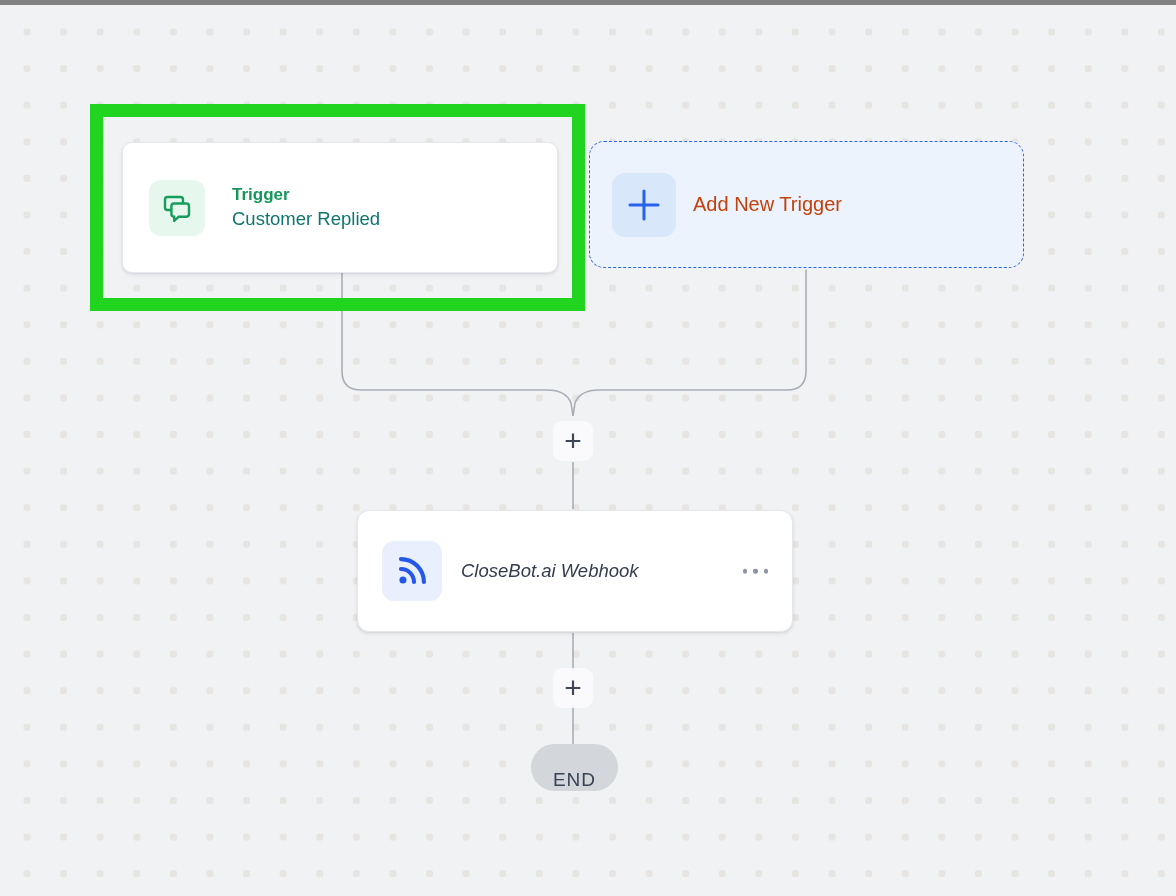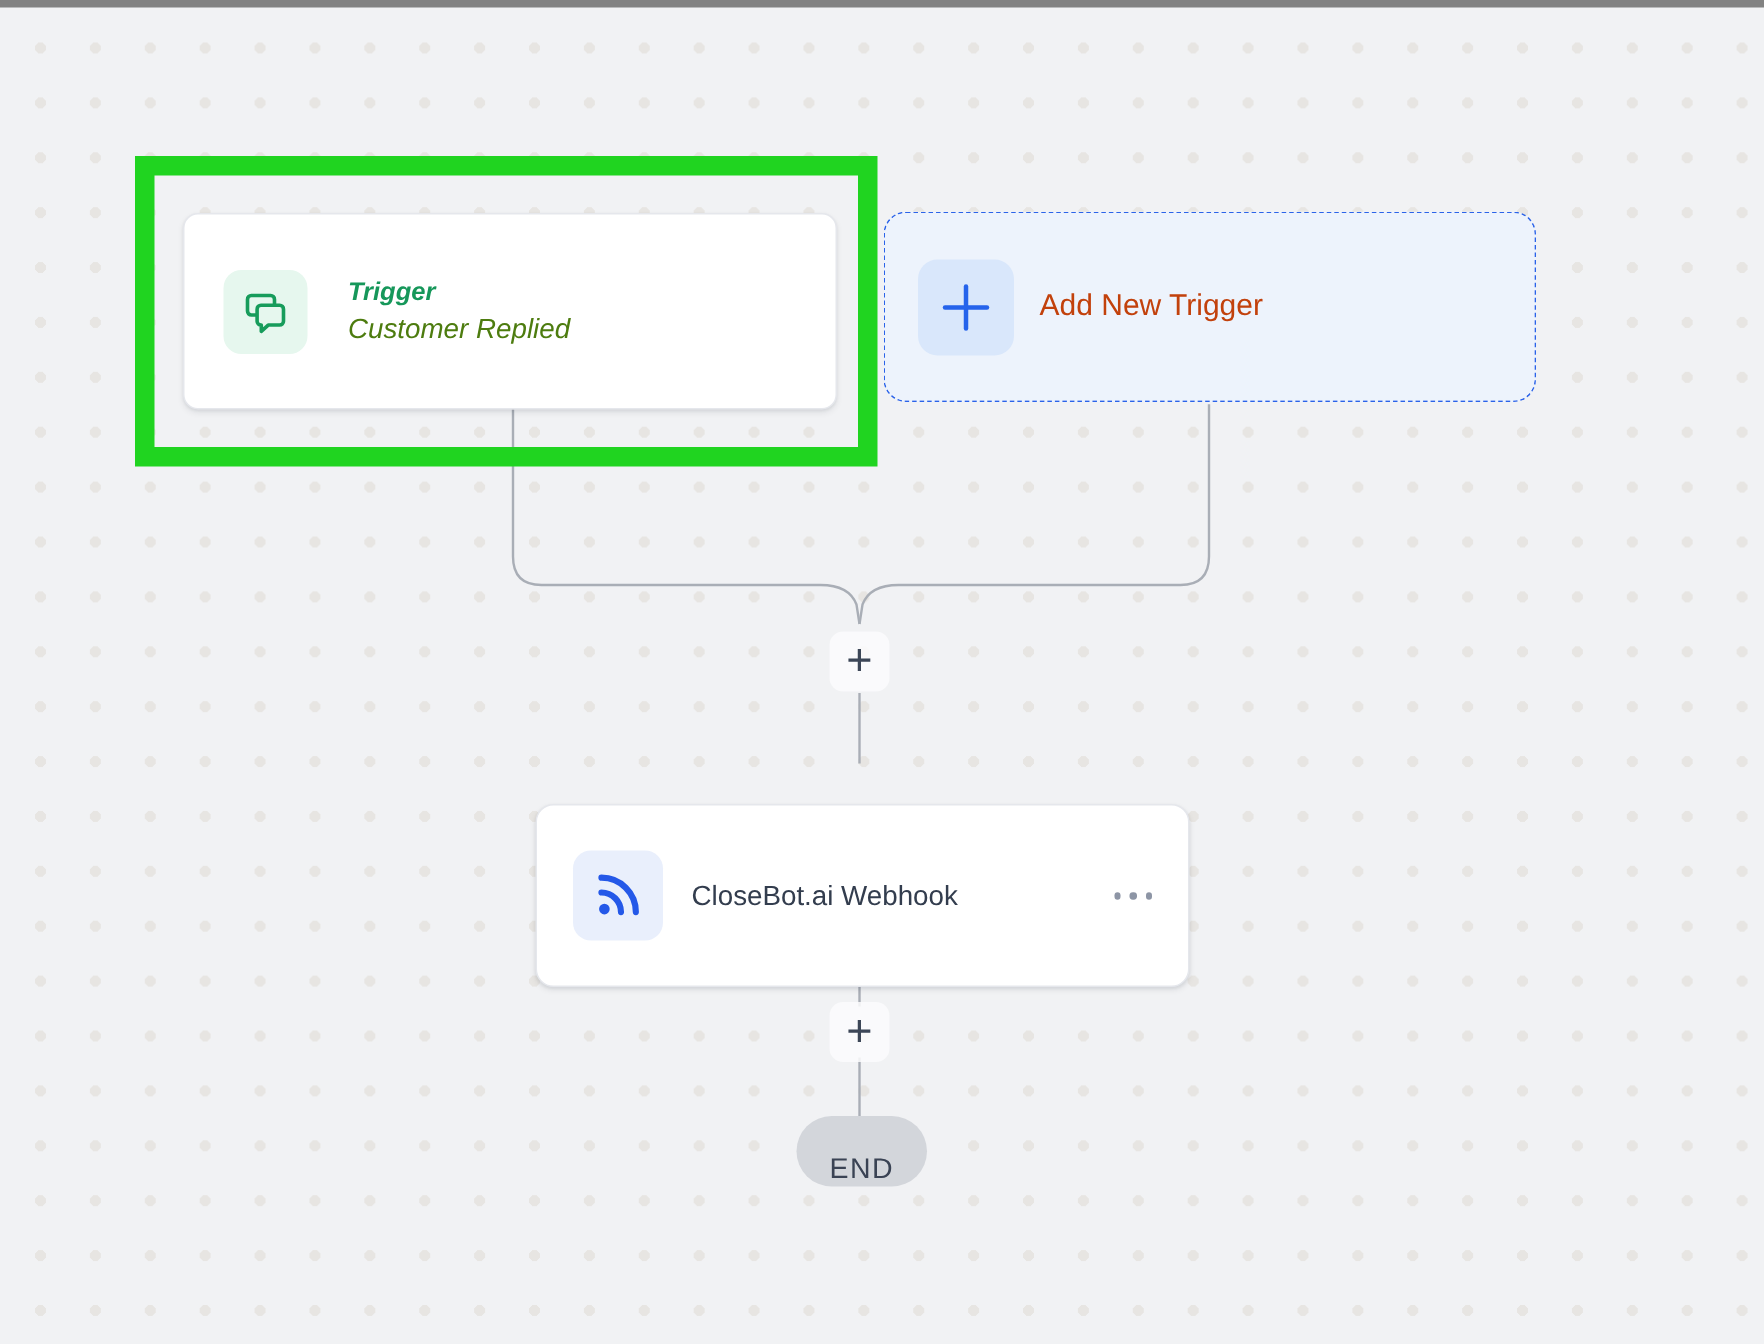--- a/index.html
+++ b/index.html
@@ -21,33 +21,33 @@
 
   .connector-layer { position: absolute; left: 0; top: 0; z-index: 1; }
 
   .card {
     position: absolute; background: #ffffff;
     border: 1px solid #e5e7ec; border-radius: 10px;
     box-shadow: 0 1px 2px rgba(16,24,40,.06), 0 2px 4px rgba(16,24,40,.08);
     display: flex; align-items: center; z-index: 2;
   }
   .trigger-card { left: 122px; top: 142px; width: 436px; height: 131px; padding-left: 26px; }
-  .webhook-card { left: 357px; top: 536px; width: 436px; height: 122px; padding-left: 24px; border-radius: 12px; }
+  .webhook-card { left: 357px; top: 510px; width: 436px; height: 122px; padding-left: 24px; border-radius: 12px; font-style: italic; }
 
   .icon-tile {
     flex: 0 0 auto; display: flex; align-items: center; justify-content: center;
     border-radius: 12px;
   }
   .tile-green { width: 56px; height: 56px; background: #e6f7ee; }
   .tile-blue  { width: 60px; height: 60px; background: #e9effc; }
   .tile-blue-lg { width: 64px; height: 64px; background: #d9e7fb; border-radius: 13px; }
 
-  .trigger-text { margin-left: 27px; display: flex; flex-direction: column; font-style: italic; }
+  .trigger-text { margin-left: 27px; display: flex; flex-direction: column; }
   .trigger-title { font-size: 17px; font-weight: 700; color: #16975a; line-height: 23px; }
-  .trigger-sub { font-size: 18.5px; font-weight: 400; color: #4d7c0f; line-height: 26px; }
+  .trigger-sub { font-size: 18.5px; font-weight: 400; color: #0f766e; line-height: 26px; }
 
   .add-card {
     position: absolute; left: 589px; top: 141px; width: 435px; height: 127px;
     background: #edf3fc; border: 1.6px dashed #2b63e9; border-radius: 15px;
     display: flex; align-items: center; padding-left: 22px; z-index: 2;
   }
   .add-label { margin-left: 17px; font-size: 20px; font-weight: 400; color: #c2410c; }
 
   .webhook-label { margin-left: 19px; font-size: 18.5px; font-weight: 400; color: #333d4e; }
   .ellipsis {

